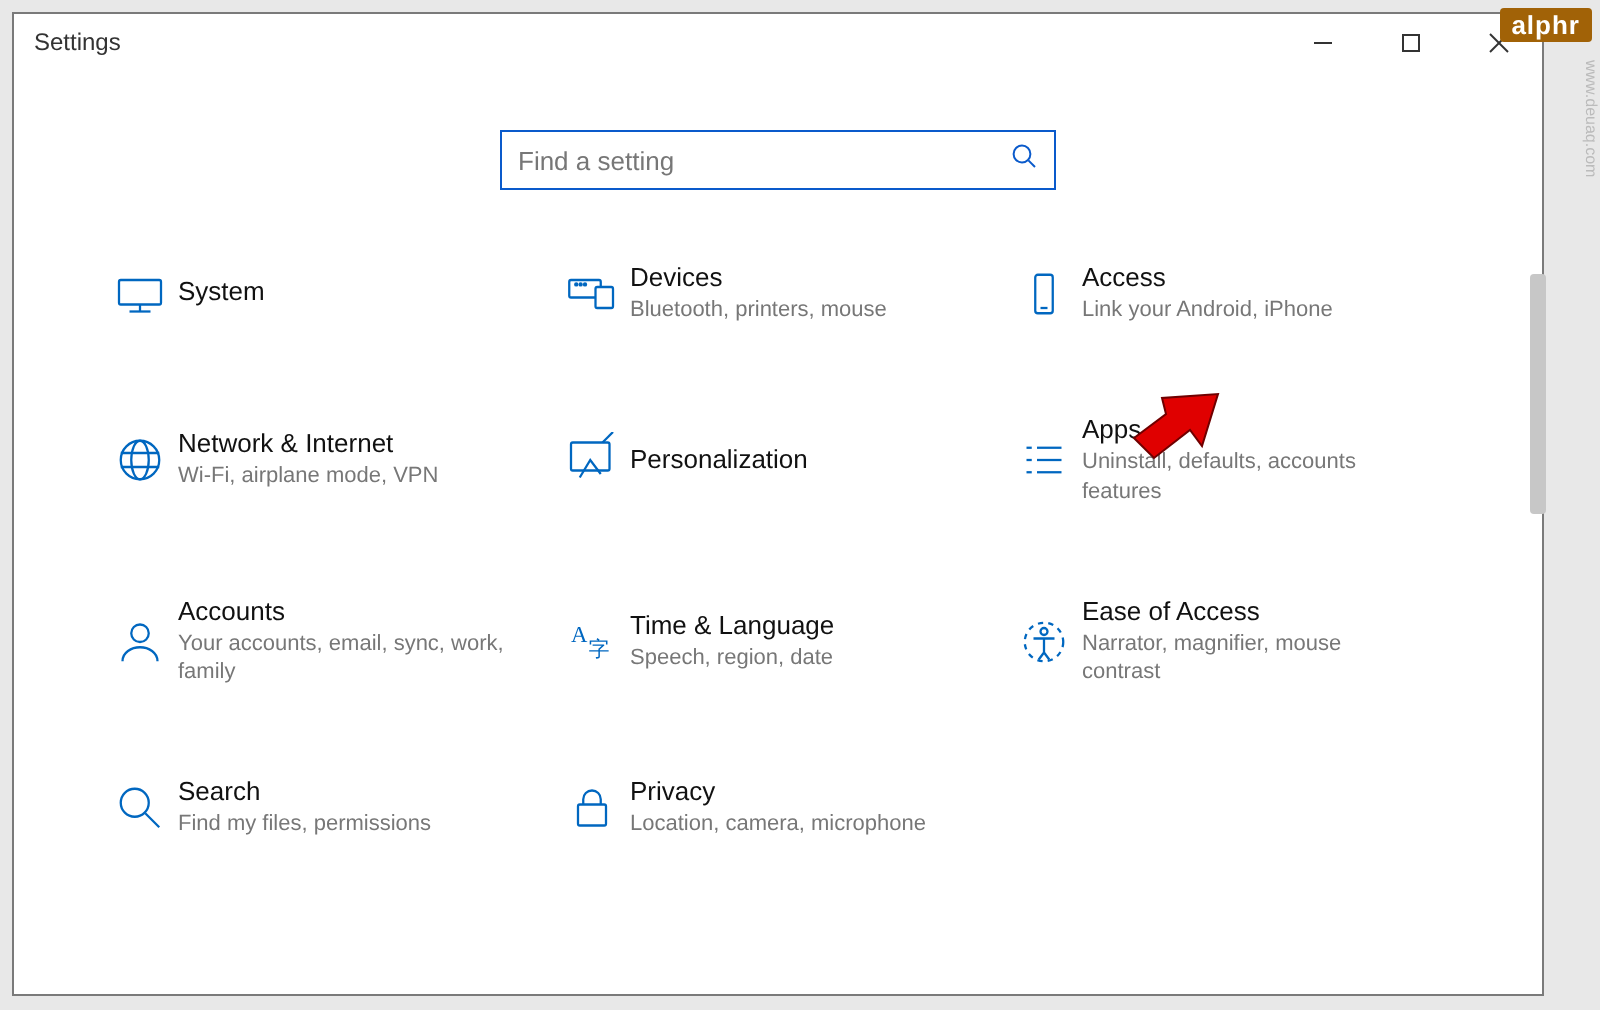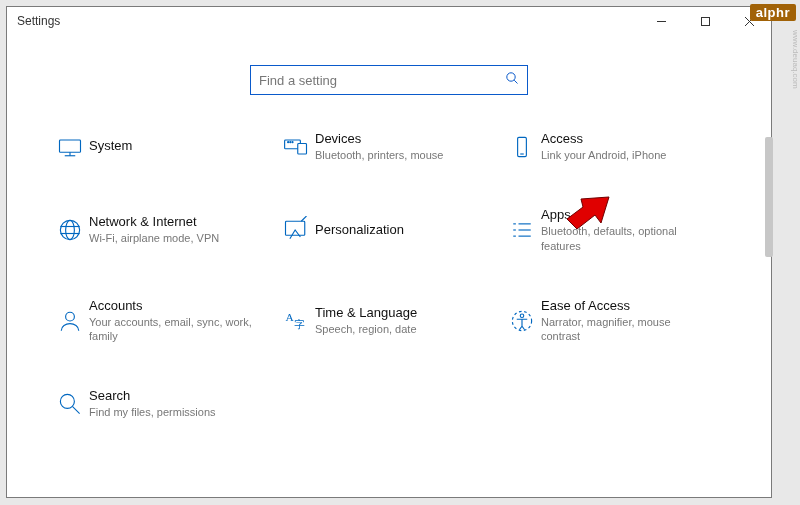--- a/index.html
+++ b/index.html
@@ -237,21 +237,21 @@
               <line x1="6" y1="9" x2="9" y2="9"></line>
               <line x1="12" y1="9" x2="26" y2="9"></line>
               <line x1="6" y1="16" x2="9" y2="16"></line>
               <line x1="12" y1="16" x2="26" y2="16"></line>
               <line x1="6" y1="23" x2="9" y2="23"></line>
               <line x1="12" y1="23" x2="26" y2="23"></line>
             </svg>
         </div>
         <div class="tile-text">
           <div class="tile-title">Apps</div>
-          <div class="tile-desc">Bluetooth, defaults, optional features</div>
+          <div class="tile-desc">Uninstall, defaults, accounts features</div>
         </div>
         <svg class="arrow-annotation" style="left:58px;top:-14px" width="46" height="38" viewBox="0 0 46 38">
           <polygon points="2,26 18,14 16,6 44,4 36,30 30,22 12,36" fill="#e00000" stroke="#700000" stroke-width="1"></polygon>
         </svg>
       </div>
 
       <div class="tile">
         <div class="tile-icon">
           <svg viewBox="0 0 32 32">
               <circle cx="16" cy="11" r="5"></circle>
@@ -298,19 +298,31 @@
               <circle cx="13" cy="13" r="8"></circle>
               <line x1="19" y1="19" x2="27" y2="27"></line>
             </svg>
         </div>
         <div class="tile-text">
           <div class="tile-title">Search</div>
           <div class="tile-desc">Find my files, permissions</div>
         </div>
       </div>
 
+      <div class="tile">
+        <div class="tile-icon">
+          <svg viewBox="0 0 32 32">
+              <rect x="8" y="14" width="16" height="12" rx="1"></rect>
+              <path d="M11 14v-3a5 5 0 0 1 10 0v3"></path>
+            </svg>
+        </div>
+        <div class="tile-text">
+          <div class="tile-title">Privacy</div>
+          <div class="tile-desc">Location, camera, microphone</div>
+        </div>
+      </div>
 
     </div>
   </div>
 </div>
 
 <div class="watermark">alphr</div>
 <div class="sidetext">www.deuaq.com</div>
 
 </body></html>

